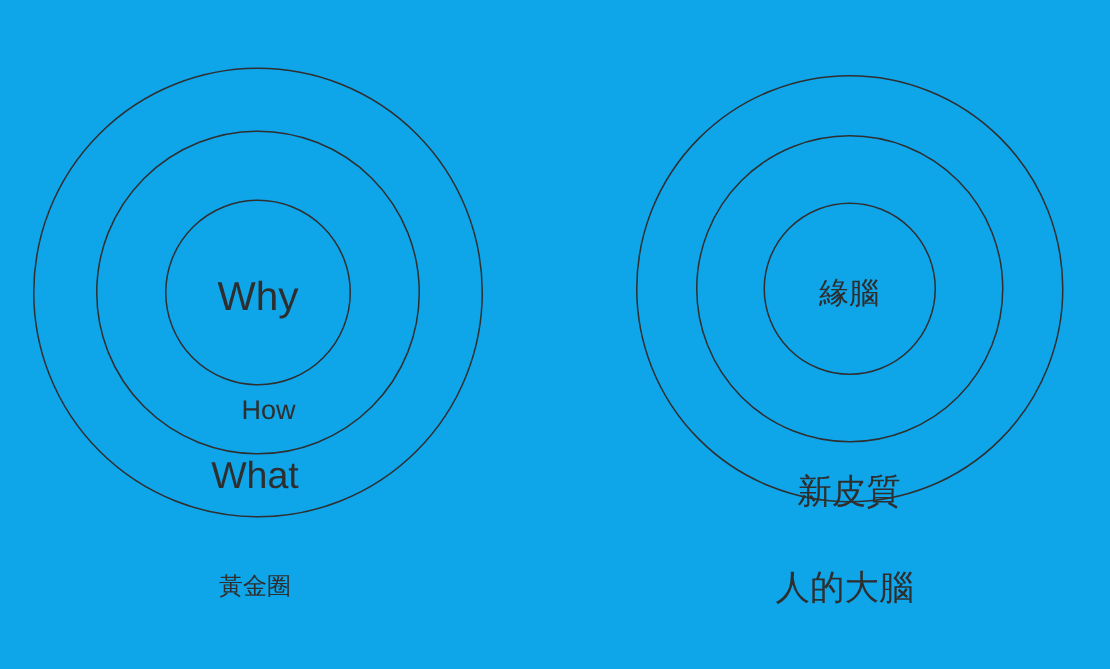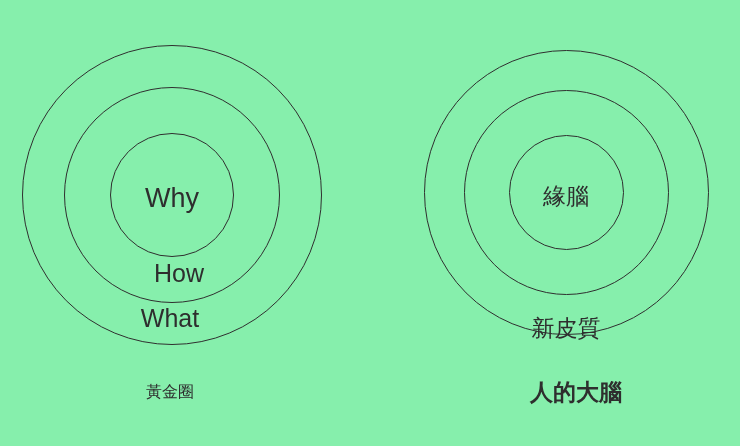--- a/index.html
+++ b/index.html
@@ -11,21 +11,21 @@
     height: 446px;
     background: #ffffff;
     font-family: "Liberation Sans", "DejaVu Sans", sans-serif;
     color: #2e2e2e;
     overflow: hidden;
   }
   .canvas {
     position: relative;
     width: 740px;
     height: 446px;
-    background: #86efac;
+    background: #0ea5e9;
   }
   .circle {
     position: absolute;
     border: 1.5px solid #2f2f2f;
     border-radius: 50%;
     box-sizing: border-box;
     background: transparent;
   }
   .label, .caption {
     position: absolute;
@@ -39,28 +39,28 @@
 <body>
 
 <div class="canvas">
 
   <div>
     <div class="circle" style="left:22px; top:45px; width:300px; height:300px;"></div>
     <div class="circle" style="left:64px; top:87px; width:216px; height:216px;"></div>
     <div class="circle" style="left:110px; top:133px; width:124px; height:124px;"></div>
 
     <div class="label" style="left:172px; top:198px; font-size:27px;">Why</div>
-    <div class="label" style="left:179px; top:273px; font-size:25px;">How</div>
+    <div class="label" style="left:179px; top:273px; font-size:18px;">How</div>
     <div class="label" style="left:170px; top:318px; font-size:25px;text-align:center;">What</div>
     <div class="caption" style="left:170px; top:392px; font-size:16px;">黃金圈</div>
   </div>
 
   <div>
     <div class="circle" style="left:424px; top:50px; width:285px; height:285px;"></div>
     <div class="circle" style="left:464px; top:90px; width:205px; height:205px;"></div>
     <div class="circle" style="left:509px; top:135px; width:115px; height:115px;"></div>
 
-    <div class="label" style="left:566px; top:196px; font-size:23px;">緣腦</div>
+    <div class="label" style="left:566px; top:196px; font-size:20px;">緣腦</div>
     <div class="label" style="left:566px; top:328px; font-size:23px;">新皮質</div>
-    <div class="caption" style="left:576px; top:392px; font-size:23px;font-weight:bold;">人的大腦</div>
+    <div class="caption" style="left:563px; top:392px; font-size:23px;">人的大腦</div>
   </div>
 
 </div>
 
 </body></html>

